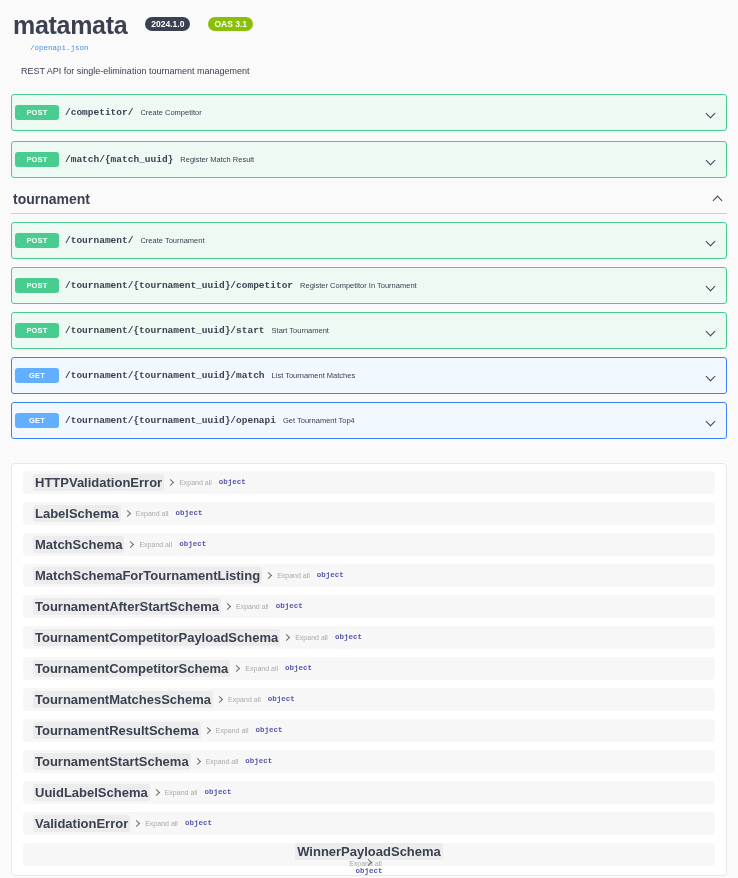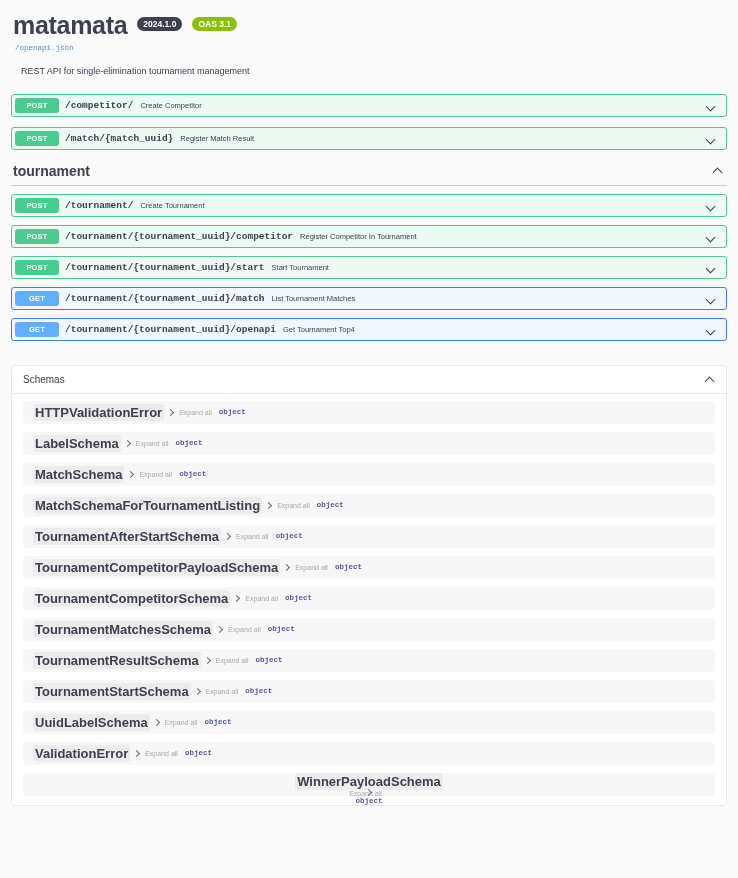--- a/index.html
+++ b/index.html
@@ -17,26 +17,26 @@
   .info { padding: 12px 0 6px 2px; }
   .title-row { display: flex; align-items: flex-start; }
   .api-title {
     font-size: 25px; font-weight: bold; line-height: 1;
     color: #3b4151; letter-spacing: -0.3px;
   }
   .badge {
     display: inline-block; border-radius: 57px;
     font-size: 8.5px; font-weight: bold; color: #fff;
     padding: 2.5px 6px 2.5px; line-height: 1;
-    margin-left: 10px; margin-top: 4px; white-space: nowrap;
+    margin-left: 18px; margin-top: 4px; white-space: nowrap;
   }
   .badge.version { background: #3b4151; }
   .badge.oas { background: #89bf04; }
   .link-json {
-    display: block; margin-top: 6px; margin-left: 2px;
+    display: block; margin-top: 6px; margin-left: 17px;
     font-size: 7.5px; color: #4990e2; text-decoration: none;
     font-family: "Liberation Mono", monospace;
   }
   .description {
     margin-top: 13px; margin-left: 8px;
     font-size: 9px; color: #3b4151; line-height: 1.4;
   }
 
   
   .tag-block { margin-top: 10px; }
@@ -55,21 +55,21 @@
     content: ""; position: absolute; left: 2px; top: 4px;
     width: 6px; height: 6px;
     border-right: 1.3px solid #3b4151; border-bottom: 1.3px solid #3b4151;
     transform: rotate(45deg);
   }
   .chev.up::before { transform: rotate(-135deg); top: 5px; }
 
   
   .op {
     display: flex; align-items: center;
-    height: 23px; margin-top: 8px;
+    height: 37px; margin-top: 8px;
     border-radius: 3px; cursor: pointer;
     padding-right: 8px;
   }
   .op.post { background: #ecfaf3; border: 1px solid #49cc90; }
   .op.get  { background: #f2f8ff; border: 1px solid #3b82f6; }
   .method {
     width: 44px; min-width: 44px; height: 15px; margin: 0 6px 0 3px;
     border-radius: 3px; color: #fff;
     font-size: 7.5px; font-weight: bold;
     display: flex; align-items: center; justify-content: center;
@@ -192,24 +192,20 @@
         <div class="op get">
           <span class="method">GET</span>
           <span class="path">/tournament/{tournament_uuid}/openapi</span>
           <span class="summary">Get Tournament Top4</span>
           <span class="chev"></span>
         </div>
       </div>
     </div>
 
   <div class="models">
-    <div class="models-head">
-      <span class="models-title">Schemas</span>
-      <span class="chev up"></span>
-    </div>
     <div class="models-body" id="models-body">
         <div class="model-row">
           <span class="model-name">HTTPValidationError</span>
           <span class="caret"></span>
           <span class="expand-all">Expand all</span>
           <span class="model-type">object</span>
         </div>
         <div class="model-row">
           <span class="model-name">LabelSchema</span>
           <span class="caret"></span>

